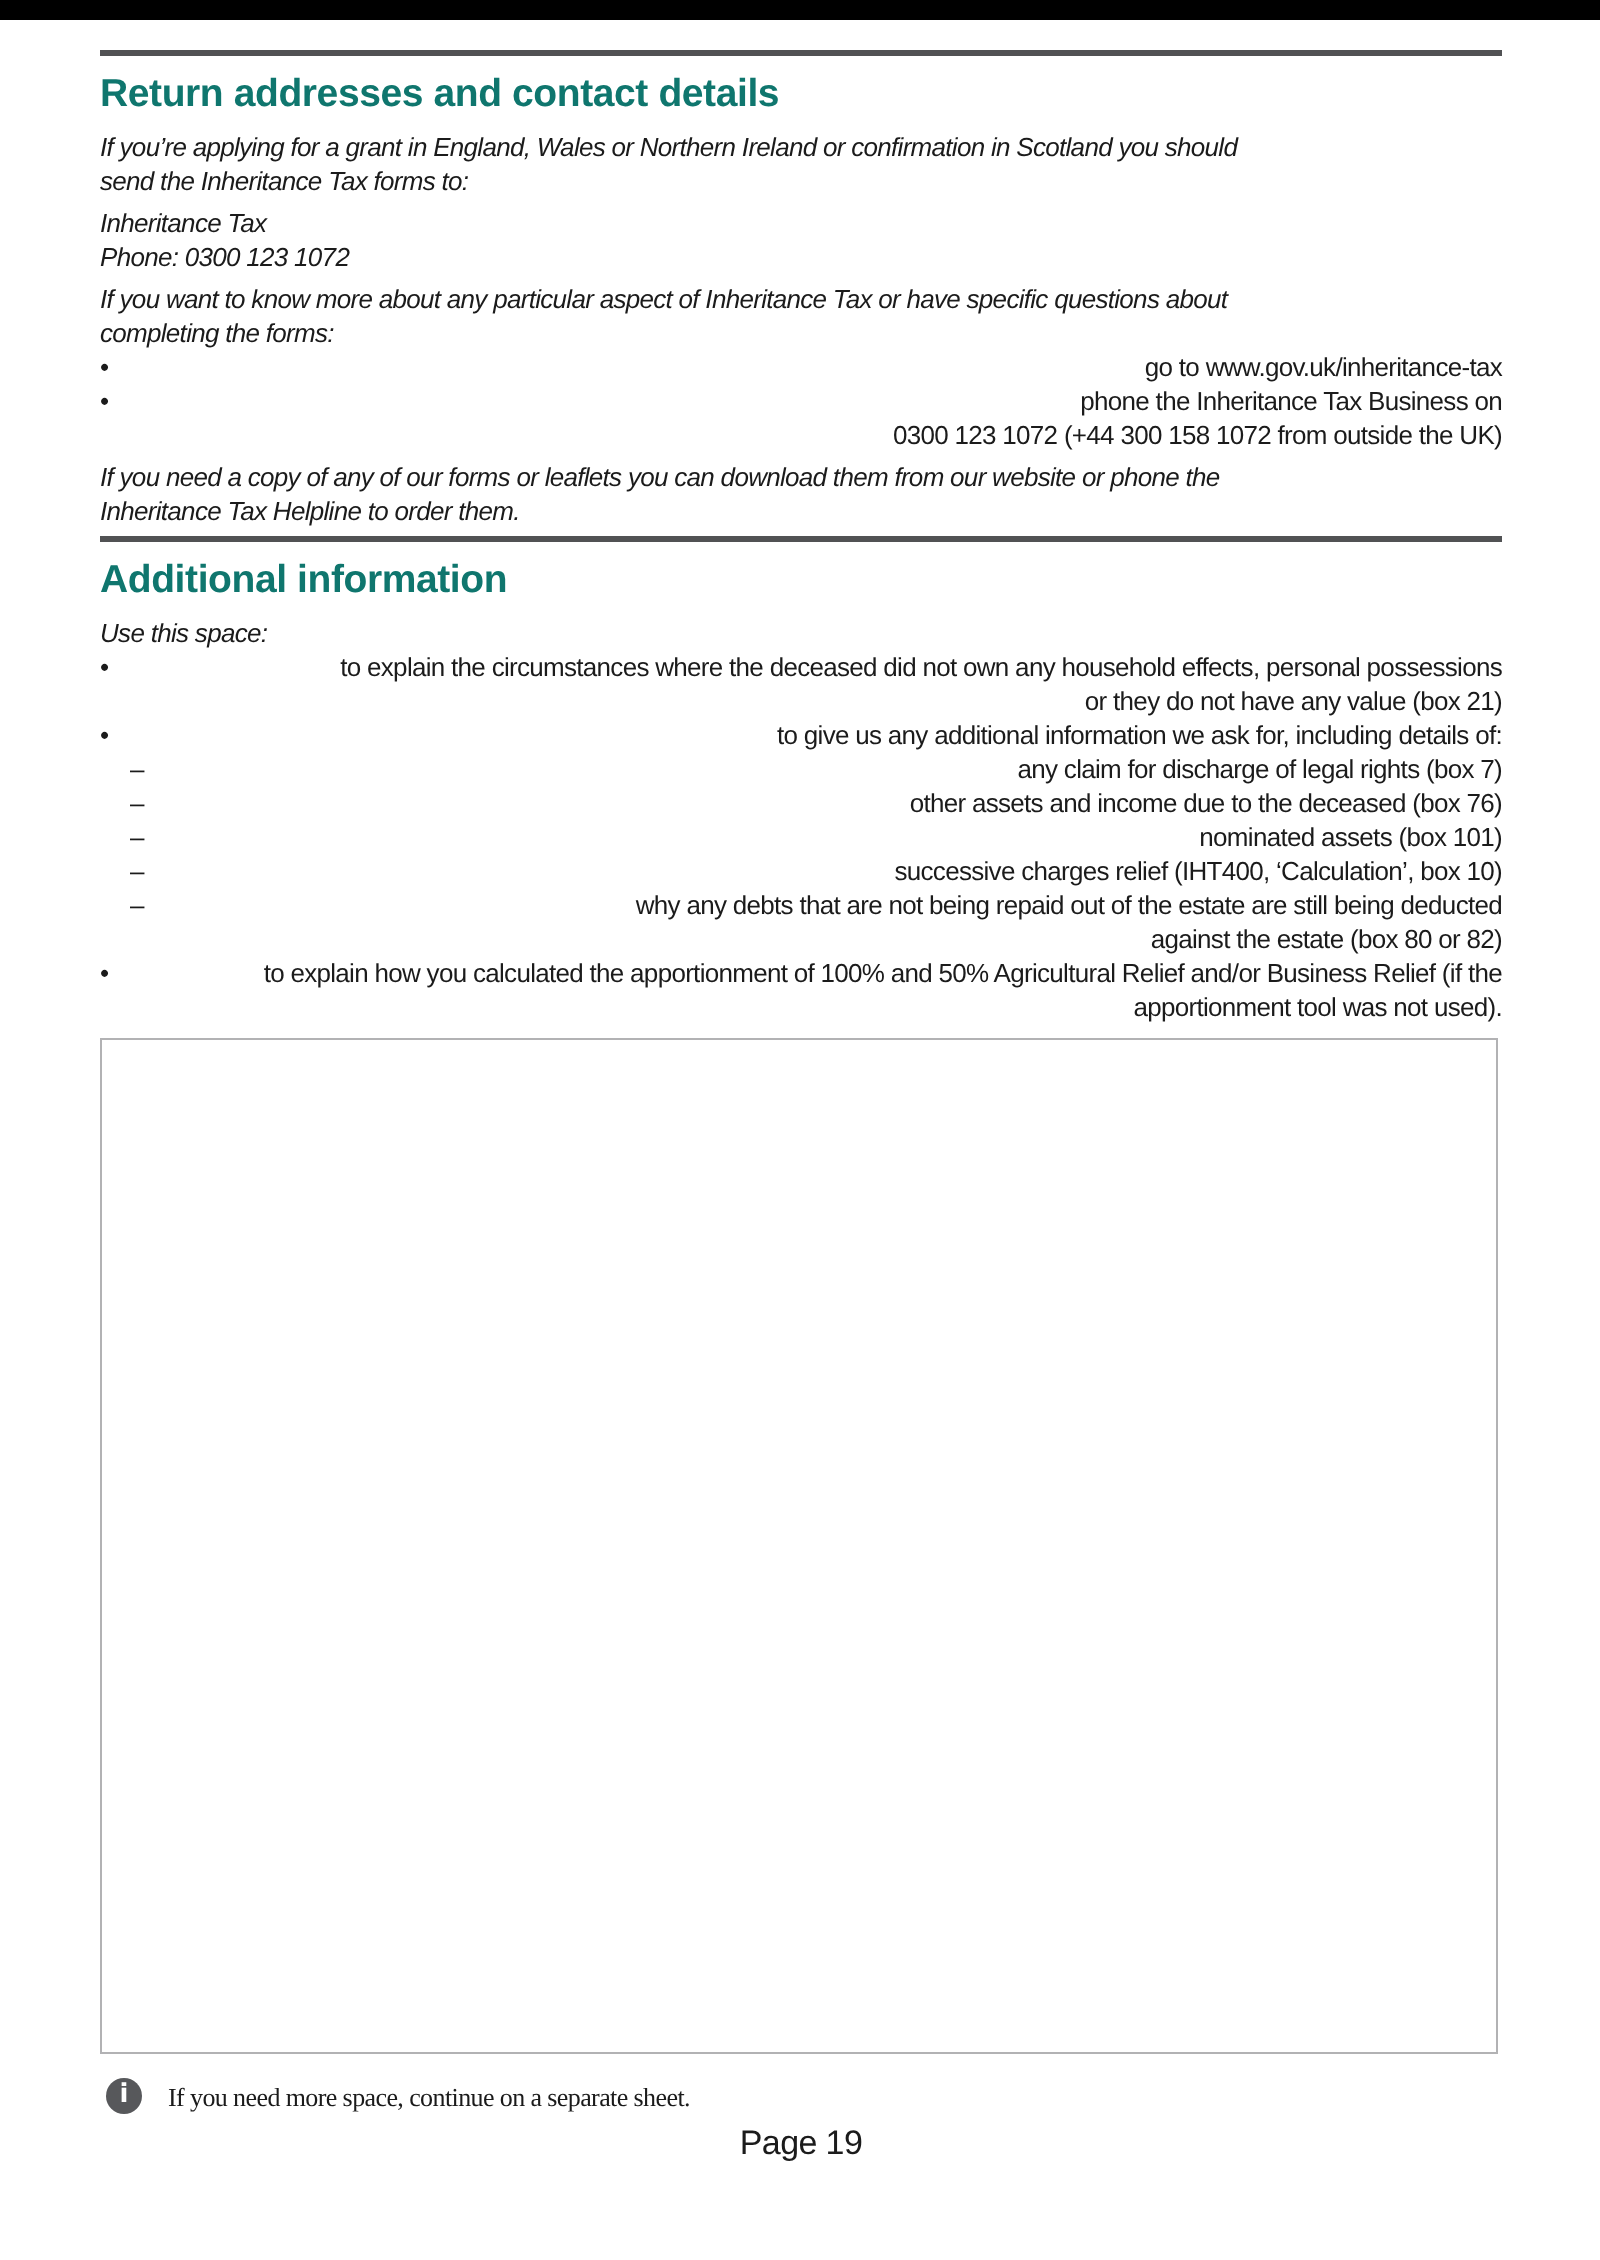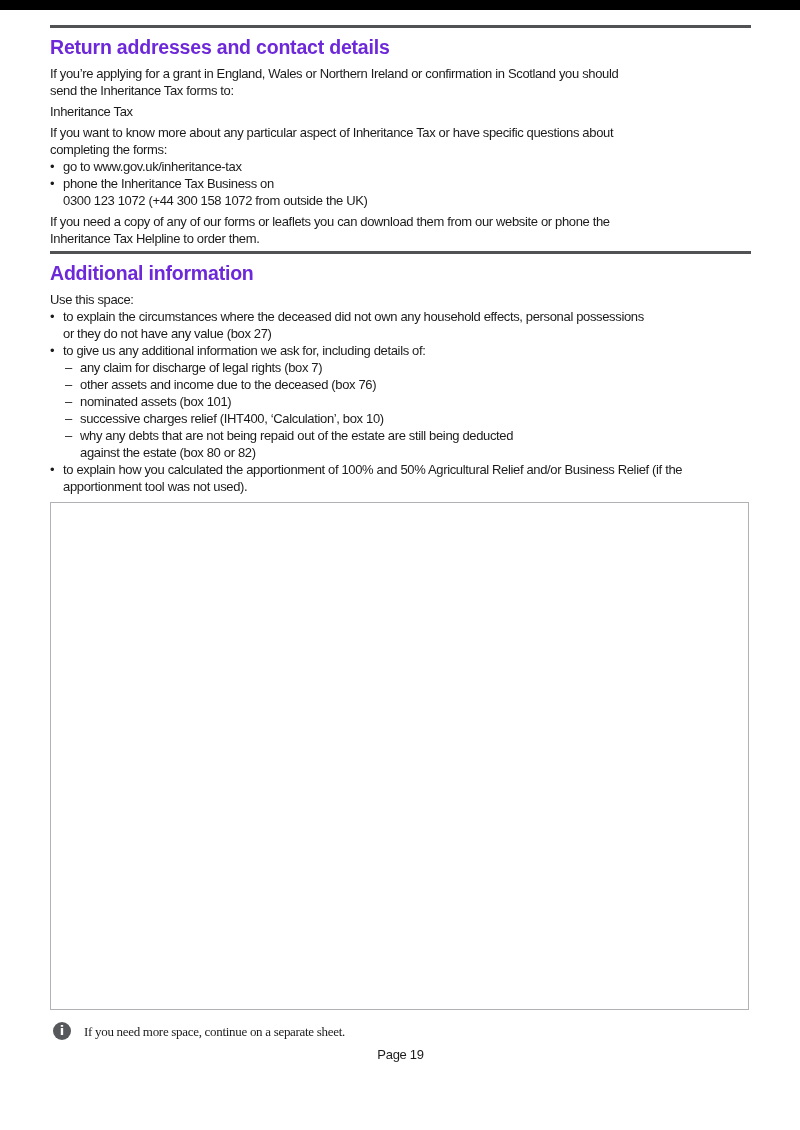--- a/index.html
+++ b/index.html
@@ -21,39 +21,39 @@
     width: 701px;
   }
   .rule {
     height: 3px; background: #515254;
     margin: 0 0 8px 0;
   }
   h1 {
     margin: 0 0 7px 0;
     font-size: 19.5px; line-height: 22px;
     font-weight: bold;
-    color: #6d28d9;
+    color: #0f766e;
     letter-spacing: -0.2px;
   }
-  .para { margin: 0 0 4px 0; }
+  .para { margin: 0 0 4px 0; font-style: italic; }
   .para.tight { margin-bottom: 0; }
   .ln {
     display: block;
     font-size: 13px; line-height: 17px;
     letter-spacing: -0.35px;
     white-space: nowrap;
   }
   .li { display: flex; }
   .li .marker {
     flex: 0 0 13px;
     font-size: 13px; line-height: 17px;
   }
   .li.dash-row { padding-left: 15px; }
   .li.dash-row .marker { flex: 0 0 15px; }
-  .li .li-text { flex: 1 1 auto; min-width: 0; }
+  .li .li-text { flex: 1 1 auto; min-width: 0; text-align: right; }
   .section2 { }
   textarea.notes-box {
     display: block;
     box-sizing: border-box;
     width: 699px; height: 508px;
     margin-top: 7px;
     border: 1px solid #b2b2b4;
     background: #ffffff;
     resize: none;
     font-family: "Liberation Sans", sans-serif;
@@ -80,21 +80,21 @@
     font-family: "DejaVu Sans", sans-serif;
   }
   .footer-note {
     font-size: 13px; line-height: 18px;
     letter-spacing: -0.3px;
     padding-top: 1px;
     font-family: Liberation Serif, serif;
   }
   .page-number {
     text-align: center;
-    font-size: 13px; line-height: 15px;
+    font-size: 17px; line-height: 15px;
     letter-spacing: -0.3px;
     margin-top: 6px;
   }
 </style>
 </head>
 <body>
 
 <div class="topbar"></div>
 
 <div class="content">
@@ -103,20 +103,21 @@
     <div class="rule"></div>
     <h1>Return addresses and contact details</h1>
 
     <div class="para">
       <span class="ln">If you’re applying for a grant in England, Wales or Northern Ireland or confirmation in Scotland you should</span>
       <span class="ln">send the Inheritance Tax forms to:</span>
     </div>
 
     <div class="para tight">
       <span class="ln">Inheritance Tax</span>
+      <span class="ln">Phone: 0300 123 1072</span>
     </div>
 
     <div class="para tight" style="margin-top:4px">
       <span class="ln">If you want to know more about any particular aspect of Inheritance Tax or have specific questions about</span>
       <span class="ln">completing the forms:</span>
     </div>
 
     <div class="li">
       <span class="marker">•</span>
       <span class="li-text">
@@ -143,21 +144,21 @@
     <h1>Additional information</h1>
 
     <div class="para tight">
       <span class="ln">Use this space:</span>
     </div>
 
     <div class="li">
       <span class="marker">•</span>
       <span class="li-text">
         <span class="ln">to explain the circumstances where the deceased did not own any household effects, personal possessions</span>
-        <span class="ln">or they do not have any value (box 27)</span>
+        <span class="ln">or they do not have any value (box 21)</span>
       </span>
     </div>
 
     <div class="li">
       <span class="marker">•</span>
       <span class="li-text">
         <span class="ln">to give us any additional information we ask for, including details of:</span>
       </span>
     </div>
 

